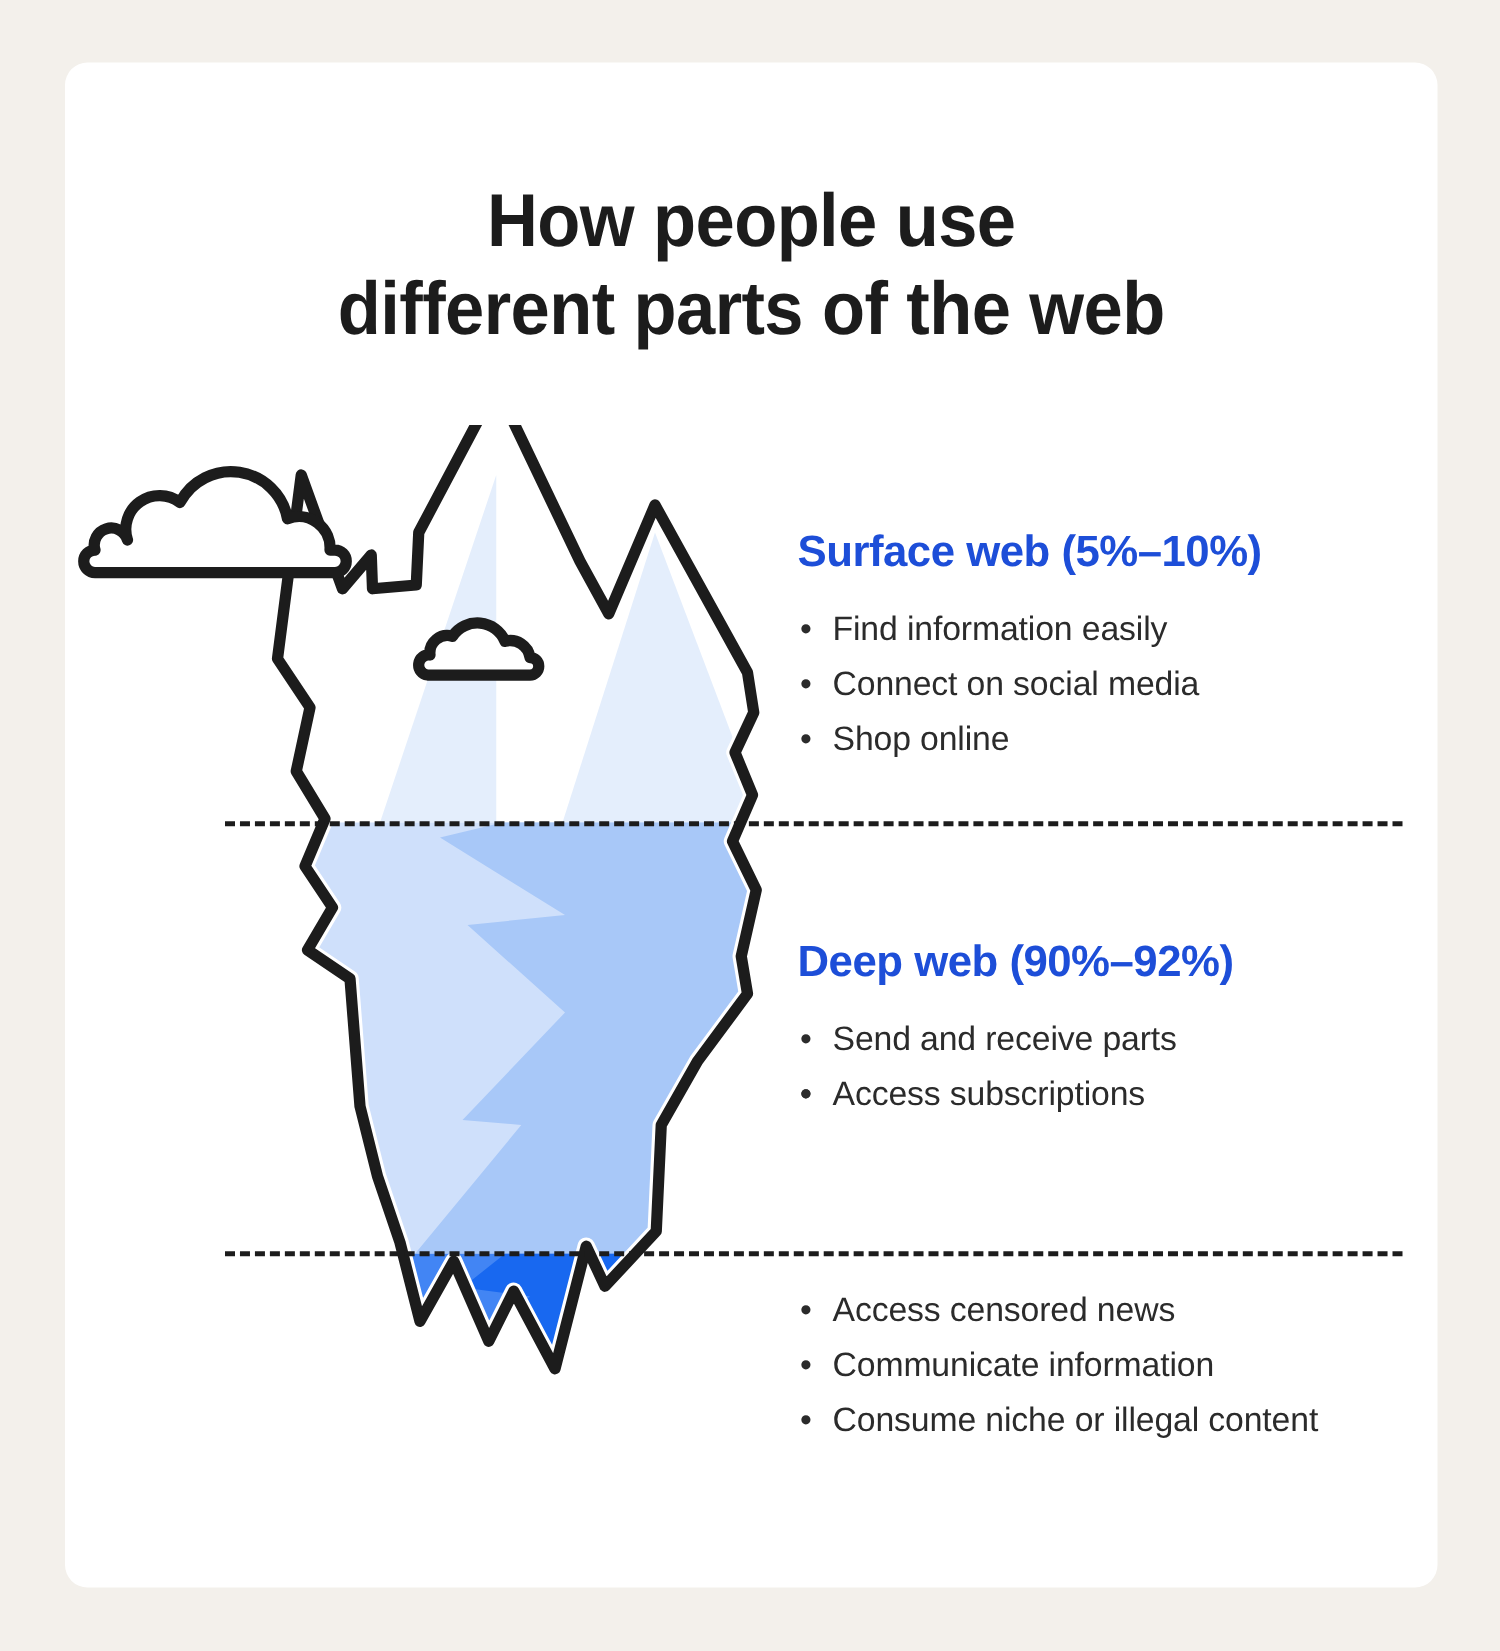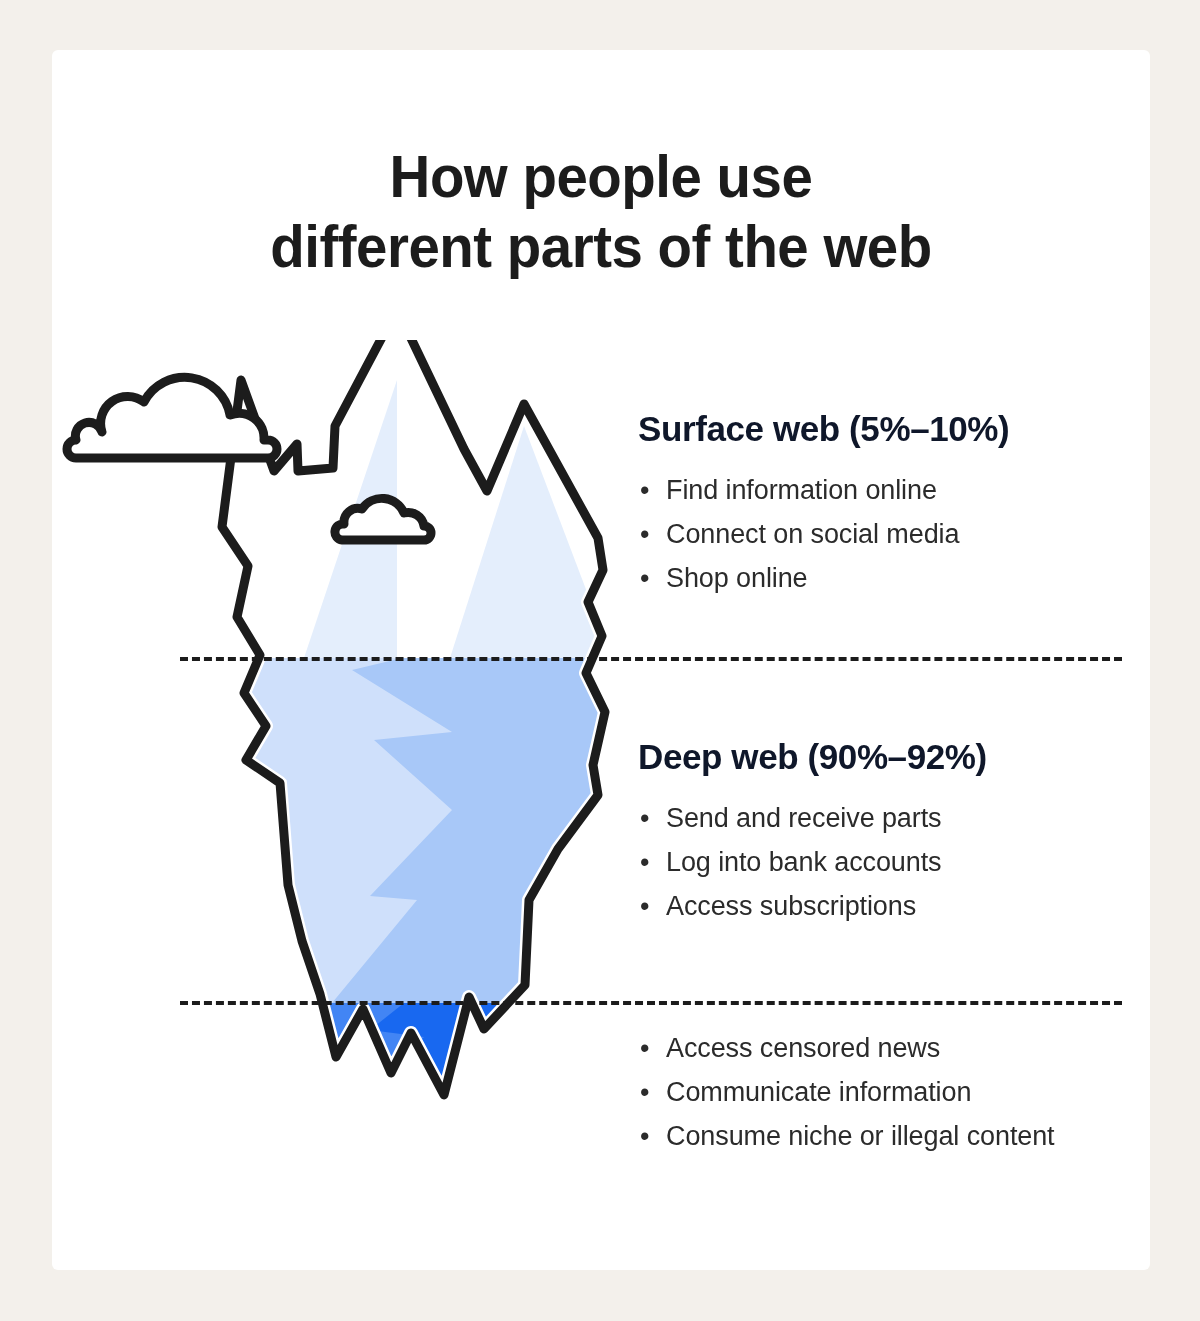--- a/index.html
+++ b/index.html
@@ -22,21 +22,21 @@
     height: 1321px;
   }
 
   .card {
     position: absolute;
     left: 52px;
     top: 50px;
     width: 1098px;
     height: 1220px;
     background: #FFFFFF;
-    border-radius: 6px;
+    border-radius: 18px;
     overflow: hidden;
   }
 
   
   .title {
     position: absolute;
     left: 0;
     top: 52px;
     width: 1098px;
     text-align: center;
@@ -81,22 +81,22 @@
   .section {
     position: absolute;
     left: 586px;
     width: 520px;
   }
   .section.surface { top: 358px; }
   .section.deep    { top: 686px; }
   .section.dark    { top: 976px; }
 
   .section h2 {
-    margin: 0 0 18px 0;
-    color: #0f172a;
+    margin: 13px 0 18px 0;
+    color: #1d4ed8;
     font-family: "Liberation Sans", sans-serif;
     font-weight: 700;
     font-size: 35px;
     line-height: 42px;
     letter-spacing: -0.4px;
   }
 
   .section ul {
     list-style: none;
     margin: 0;
@@ -325,21 +325,21 @@
     </div>
 
     <div class="dashline surface"></div>
     <div class="dashline deep"></div>
 
     <div class="section surface">
       <h2>Surface web (5%–10%)</h2>
       <ul>
         <li>
           <span class="bullet">•</span>
-          <span>Find information online</span>
+          <span>Find information easily</span>
         </li>
         <li>
           <span class="bullet">•</span>
           <span>Connect on social media</span>
         </li>
         <li>
           <span class="bullet">•</span>
           <span>Shop online</span>
         </li>
       </ul>
@@ -347,21 +347,20 @@
 
     <div class="section deep">
       <h2>Deep web (90%–92%)</h2>
       <ul>
         <li>
           <span class="bullet">•</span>
           <span>Send and receive parts</span>
         </li>
         <li>
           <span class="bullet">•</span>
-          <span>Log into bank accounts</span>
         </li>
         <li>
           <span class="bullet">•</span>
           <span>Access subscriptions</span>
         </li>
       </ul>
     </div>
 
     <div class="section dark">
       <ul>

